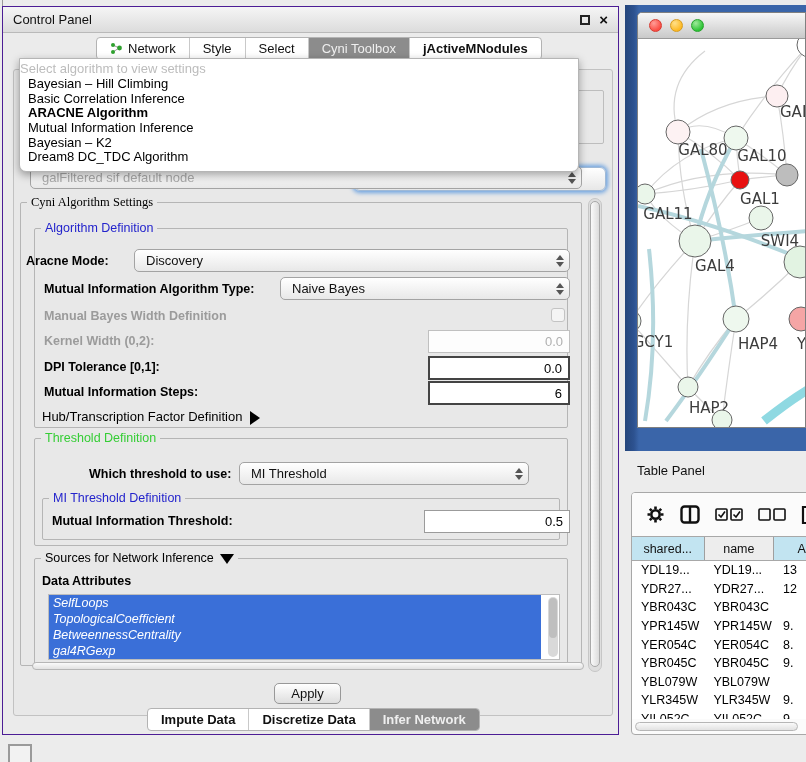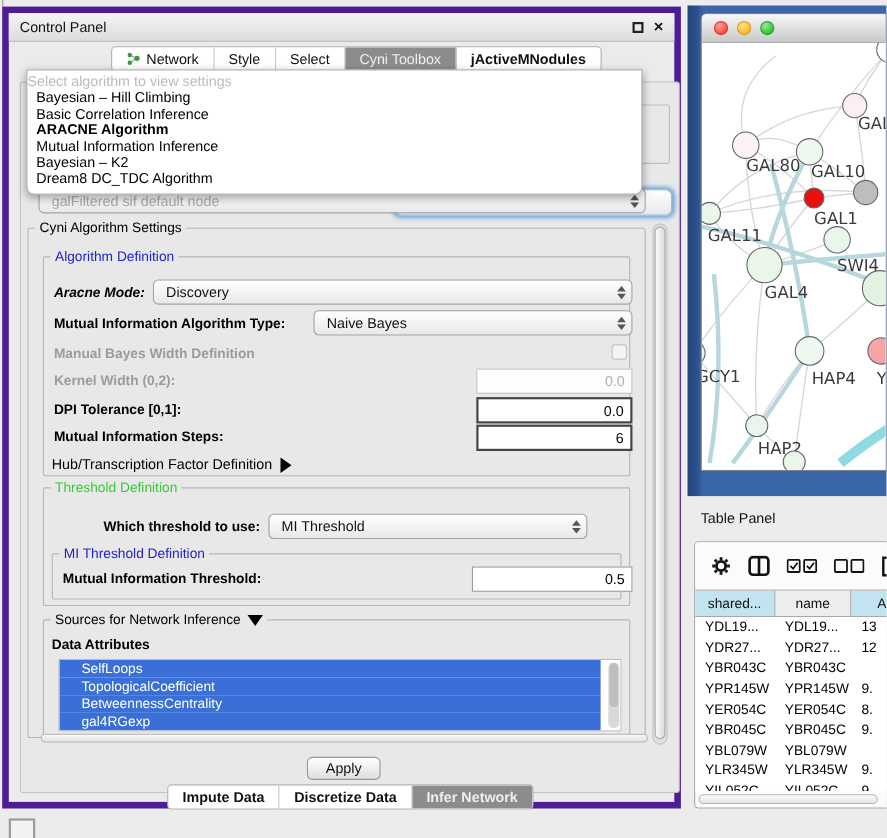--- a/index.html
+++ b/index.html
@@ -1,21 +1,21 @@
 <!DOCTYPE html>
 <html><head>
 <meta charset="utf-8">
 <style>
   * { margin:0; padding:0; box-sizing:border-box; }
   html,body { width:806px; height:762px; }
   body { font-family:"Liberation Sans","DejaVu Sans",sans-serif; background:#ececec; position:relative; overflow:hidden; }
   #root { position:absolute; left:0; top:0; width:806px; height:762px; overflow:hidden; }
 
   
-  .cp { position:absolute; left:2px; top:6px; width:617px; height:729px; background:#ebebeb; border:6px solid #4c1d95; }
+  .cp { position:absolute; left:2px; top:6px; width:617px; height:729px; background:#ebebeb; border:1px solid #4c1d95; }
   .cp-titlebar { position:absolute; left:0; top:0; width:100%; height:26px;
     background:linear-gradient(#f5f5f5,#dcdcdc); border-bottom:1px solid #b9b9b9;
     display:flex; align-items:center; padding:0 10px; }
   .cp-title { font-size:13px; color:#111; }
   .cp-winbtns { margin-left:auto; display:flex; align-items:center; gap:9px; }
   .float-ic { width:10px; height:10px; border:2px solid #222; }
   .close-ic { font-size:15px; font-weight:bold; color:#111; line-height:10px; }
 
   
   .seg { position:absolute; display:flex; background:#fff; border:1px solid #b3b3b3; border-radius:4px; overflow:hidden; height:23px; }
@@ -56,21 +56,21 @@
   .lbl.dis { color:#9b9b9b; }
   .field { position:absolute; background:#fff; border:1px solid #9b9b9b; font-size:13px; color:#000;
     display:flex; align-items:center; justify-content:flex-end; padding-right:6px; }
   .field.strong { border:2px solid #444; }
   .field.dis { color:#b0b0b0; border-color:#c0c0c0; background:#fdfdfd; }
   .checkbox { position:absolute; width:14px; height:14px; border:1px solid #c3c3c3; border-radius:3px; background:#f4f4f4; }
   .tri-right { display:inline-block; width:0; height:0; border-top:7px solid transparent; border-bottom:7px solid transparent; border-left:10px solid #000; vertical-align:middle; margin-left:8px; }
   .tri-down { display:inline-block; width:0; height:0; border-left:7px solid transparent; border-right:7px solid transparent; border-top:10px solid #000; vertical-align:middle; margin-left:6px; }
 
   .attr-list { position:absolute; left:44px; top:586px; width:512px; height:66px; background:#fff; border:1px solid #bdbdbd; overflow:hidden; }
-  .attr-item { height:16px; line-height:16px; font-size:12.5px; color:#fff; background:#3a6fd8; padding-left:20px; width:492px; }
+  .attr-item { height:16px; line-height:16px; font-size:12.5px; color:#fff; background:#3a6fd8; padding-left:4px; width:492px;font-style:italic; }
   .attr-sb { position:absolute; right:1px; top:2px; width:10px; height:60px; border-radius:5px; background:#d9d9d9; }
   .attr-sb .thumb { position:absolute; left:1px; top:1px; width:8px; height:40px; border-radius:4px; background:#bfbfbf; }
   .hsb { position:absolute; border-radius:5px; background:linear-gradient(#fafafa,#e2e2e2); border:1px solid #b6b6b6; }
 
   .btn { position:absolute; border:1px solid #989898; border-radius:5px; background:linear-gradient(#ffffff,#dedede);
     font-size:13px; color:#111; display:flex; align-items:center; justify-content:center; }
 
   
   .netframe { position:absolute; left:625px; top:5px; width:181px; height:446px;
     background:linear-gradient(90deg,#24457b 0px,#2d5290 9px,#3a65a9 14px); }
@@ -146,28 +146,28 @@
         <span class="stepper">
             <i class="up"></i>
             <i class="dn"></i>
           </span>
       </div>
 
       <div class="sb-v" style="left:574px; top:128px; width:14px; height:474px;">
         <div class="thumb" style="height:466px;"></div>
       </div>
 
-      <div class="fieldset" style="left:6px; top:132px; width:562px; height:464px;">
+      <div class="fieldset" style="left:6px; top:132px; width:562px; height:464px;font-family:Liberation Serif, serif;">
         <span class="legend" style="color:#000;">Cyni Algorithm Settings</span>
       </div>
 
       <div class="fieldset" style="left:20px; top:158px; width:534px; height:200px;padding-left:28px;">
         <span class="legend blue">Algorithm Definition</span>
       </div>
-      <span class="lbl" style="left:30px; top:184px;font-style:italic;">Aracne Mode:</span>
+      <span class="lbl" style="left:12px; top:184px;">Aracne Mode:</span>
       <div class="combo" style="left:120px; top:179px; width:436px;">
         <span>Discovery</span>
         <span class="stepper">
             <i class="up"></i>
             <i class="dn"></i>
           </span>
       </div>
       <span class="lbl" style="left:30px; top:212px;">Mutual Information Algorithm Type:</span>
       <div class="combo" style="left:266px; top:207px; width:290px;">
         <span>Naive Bayes</span>

